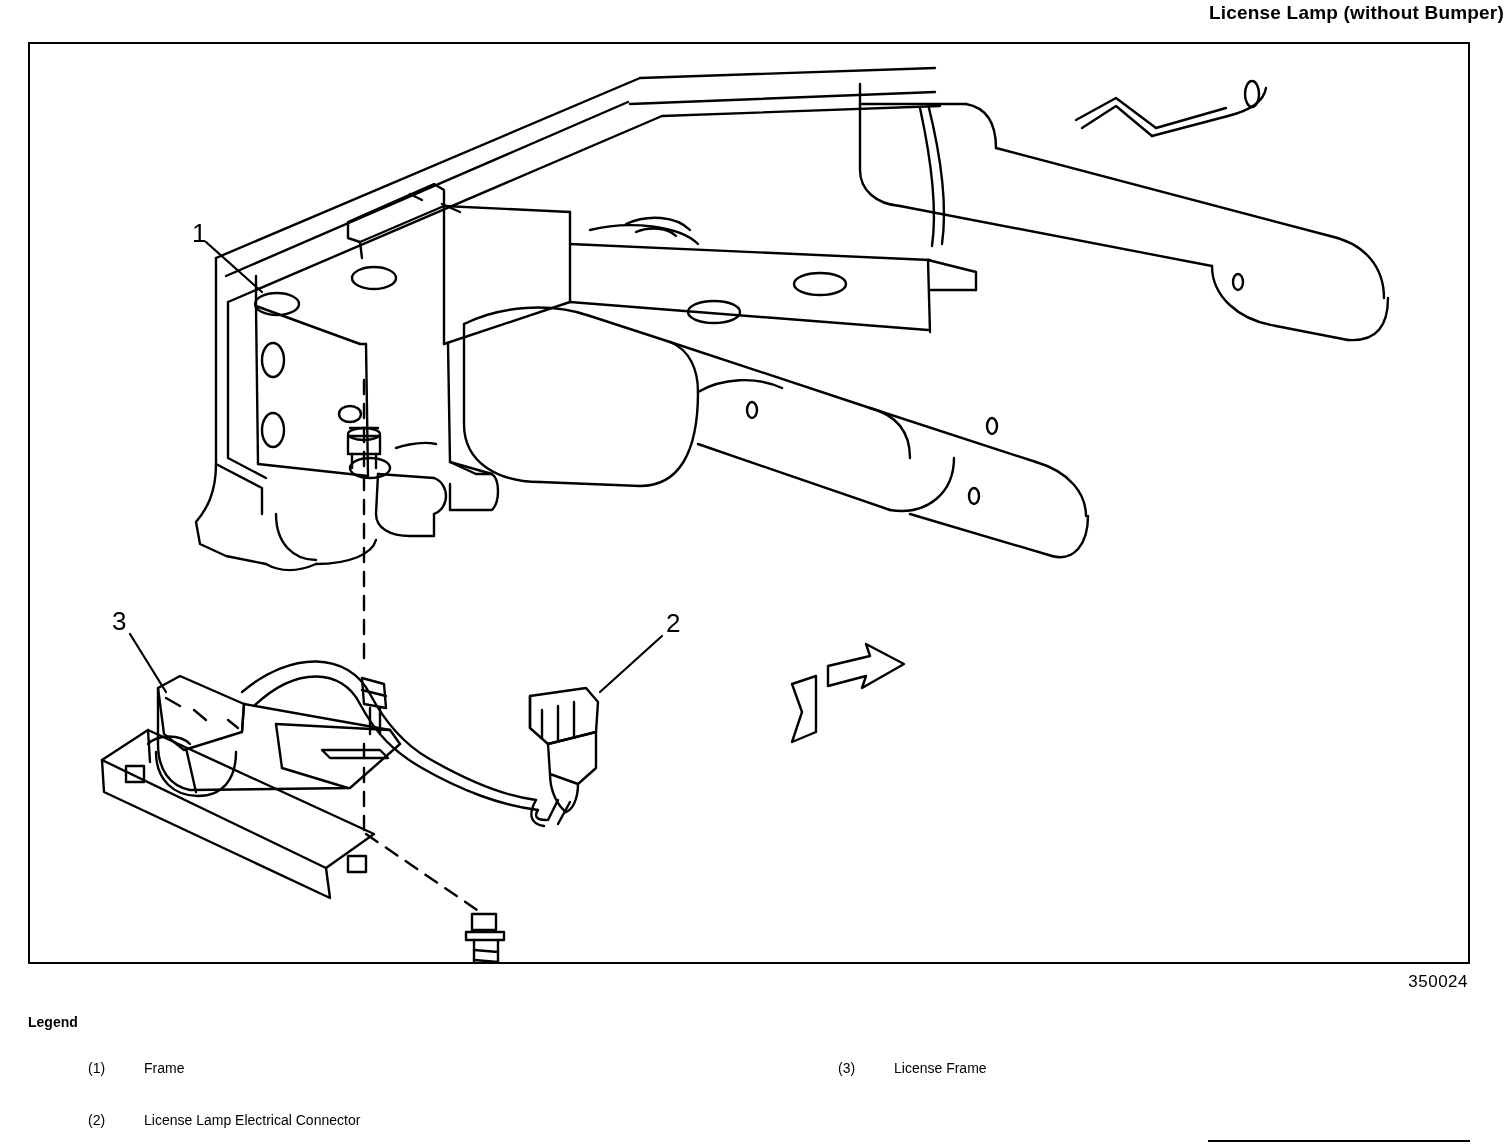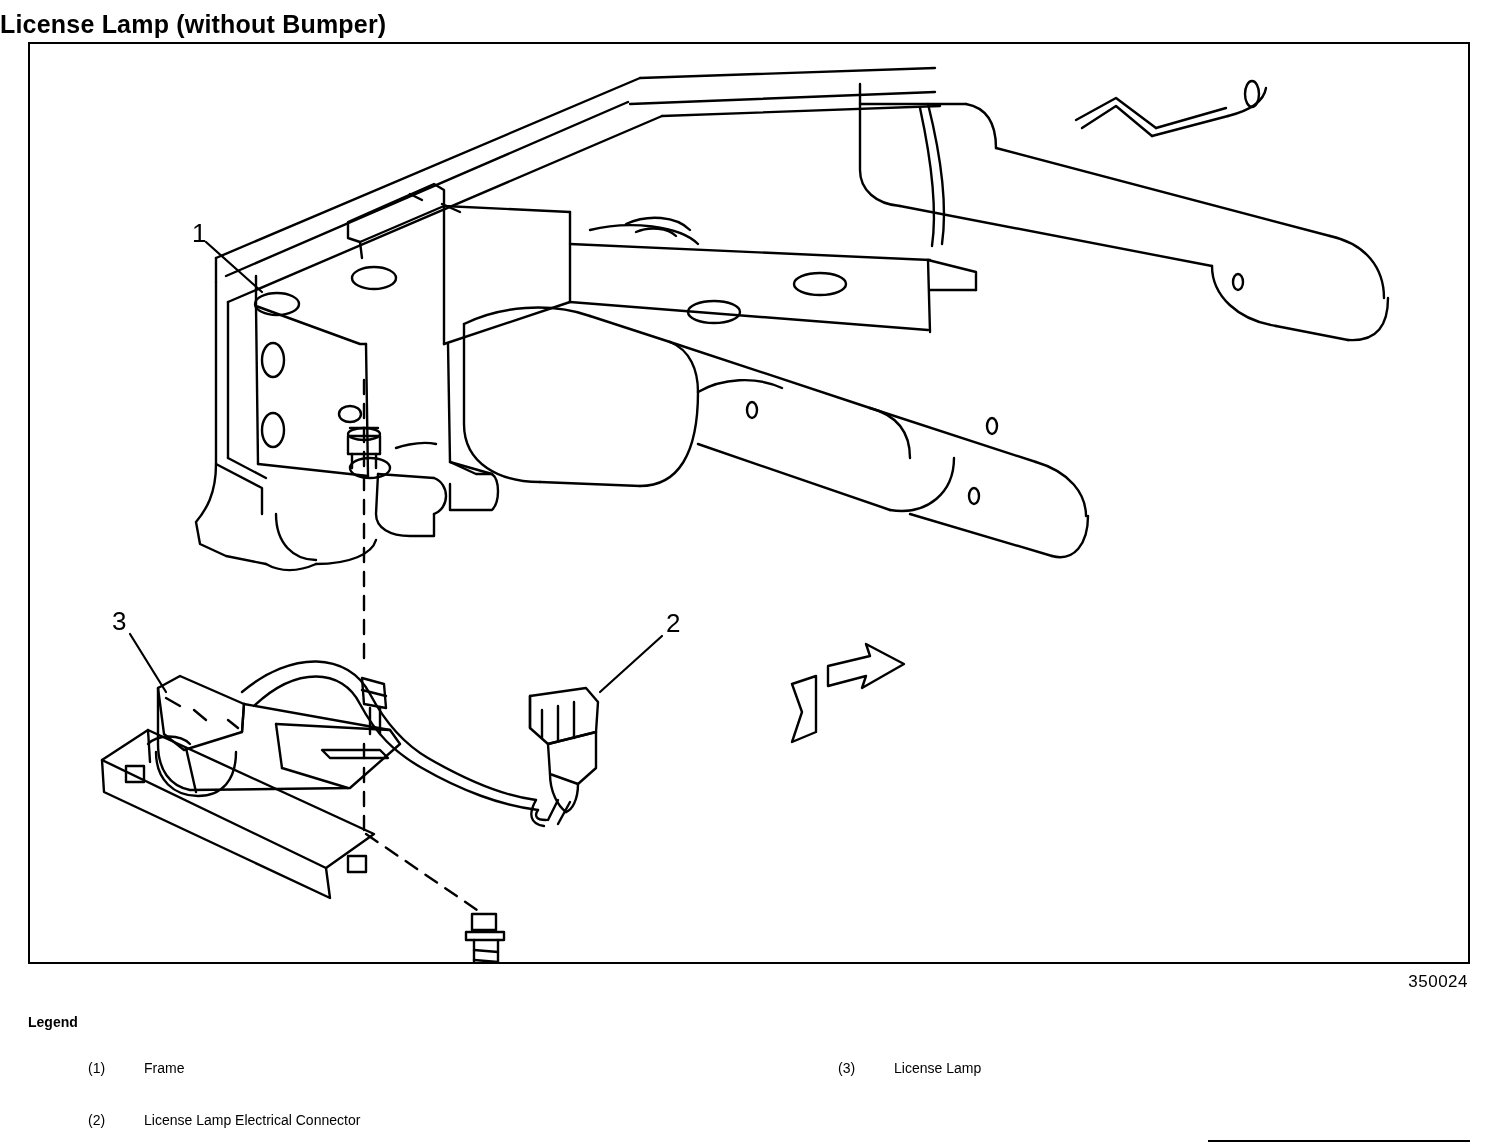--- a/index.html
+++ b/index.html
@@ -18,25 +18,24 @@
   .page {
     position: relative;
     width: 1504px;
     height: 1146px;
   }
   .title {
     position: absolute;
     top: 2px;
     left: 0;
     width: 1504px;
-    text-align: left;
-    font-size: 25px;
+    text-align: right;
+    font-size: 19px;
     font-weight: bold;
     letter-spacing: 0.2px;
-    margin-top: 8px;
   }
   .figure-frame {
     position: absolute;
     left: 28px;
     top: 42px;
     width: 1442px;
     height: 922px;
     border: 2px solid #000000;
     box-sizing: border-box;
   }
@@ -314,18 +313,18 @@
   <div class="legend-heading">Legend</div>
 
   <div class="legend-list">
     <div class="legend-item legend-col1 legend-row1">
       <span class="num">(1)</span><span>Frame</span>
     </div>
     <div class="legend-item legend-col1 legend-row2">
       <span class="num">(2)</span><span>License Lamp Electrical Connector</span>
     </div>
     <div class="legend-item legend-col2 legend-row1">
-      <span class="num">(3)</span><span>License Lamp</span>
+      <span class="num">(3)</span><span>License Frame</span>
     </div>
   </div>
 
   <div class="bottom-rule"></div>
 </div>
 
 </body></html>

